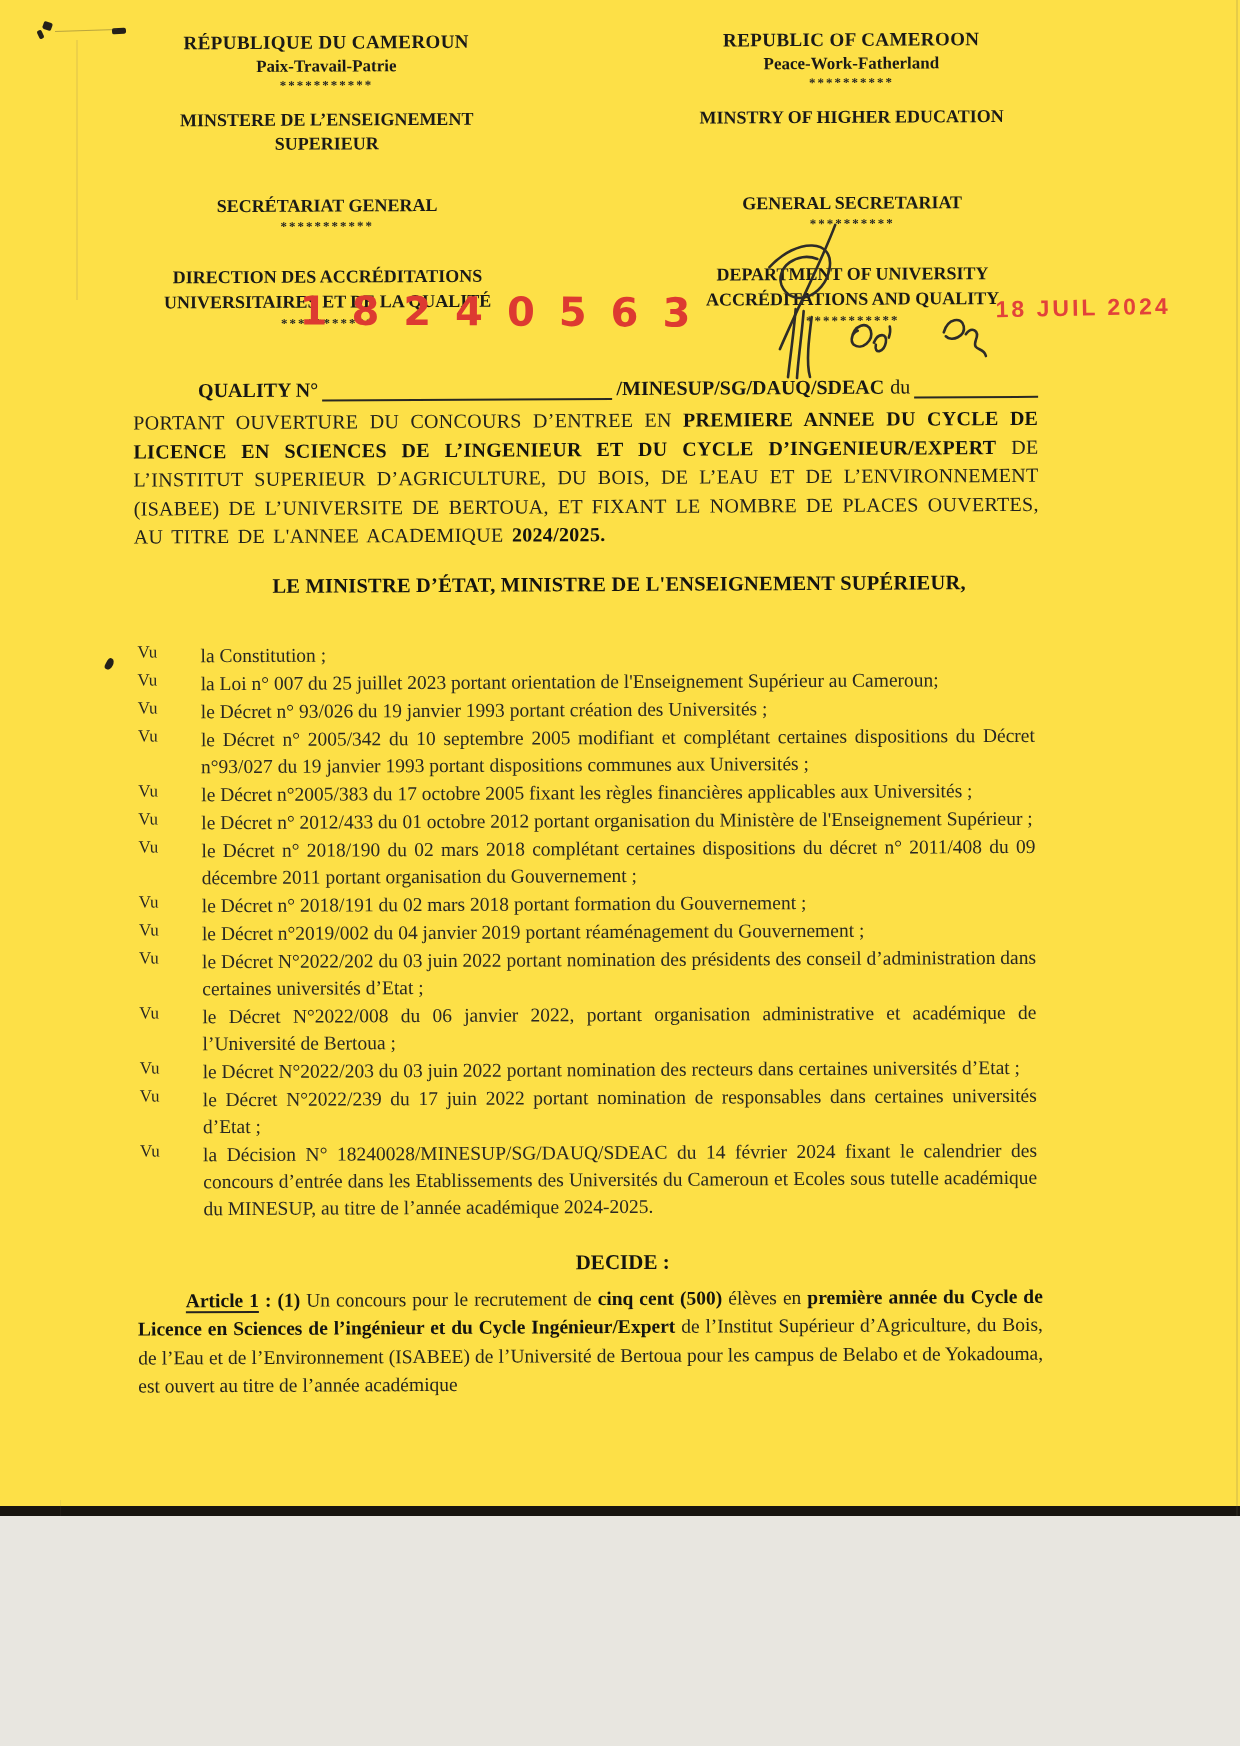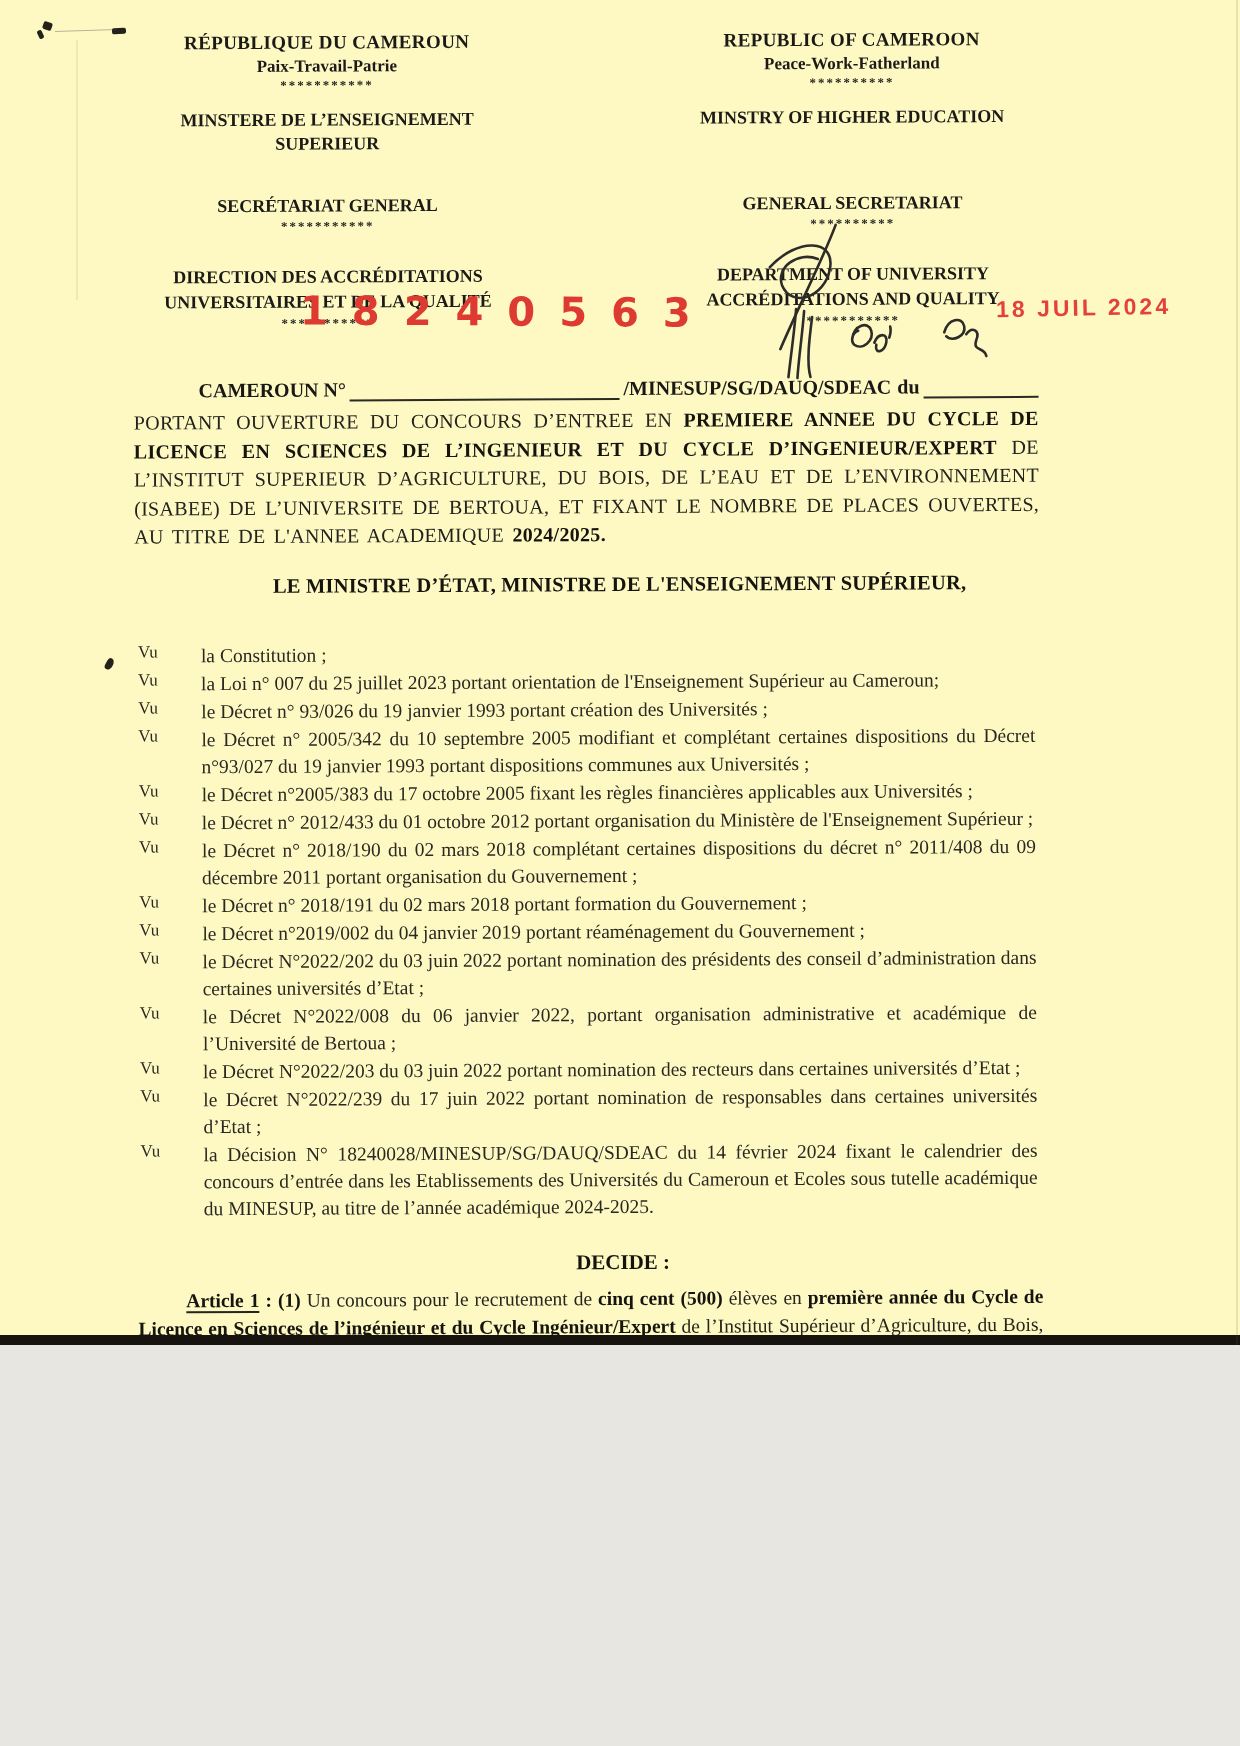--- a/index.html
+++ b/index.html
@@ -1,18 +1,18 @@
 <!DOCTYPE html>
 <html><head>
 <meta charset="utf-8">
 <style>
   html,body{margin:0;padding:0;background:#e8e6e0;}
   .page{
-    position:relative;width:1240px;height:1345px;margin:0 auto;
-    background:#fef9c3;overflow:hidden;
+    position:relative;width:1240px;height:1516px;margin:0 auto;
+    background:#fde047;overflow:hidden;
     font-family:"Liberation Serif",serif;color:#26241f;
   }
   .content{position:absolute;inset:0;transform:rotate(-0.3deg);}
   
   .header{display:flex;padding-top:30px;}
   .hcol{text-align:center;font-weight:bold;color:#1b1a17;}
   .hcol-left{width:470px;margin-left:95px;}
   .hcol-right{width:430px;margin-left:75px;}
   .h-country{font-size:19px;letter-spacing:.4px;}
   .h-motto{font-size:17px;margin-top:3px;}
@@ -135,24 +135,24 @@
         <path d="M72,96 C69,118 66,142 70,156"></path>
         <path d="M112,118 C114,104 128,100 131,110 C134,120 122,130 114,124 C110,120 112,112 118,110"></path>
         <path d="M134,122 C138,112 148,112 146,122 C144,132 134,134 136,124"></path>
         <path d="M150,106 C151,110 150,114 149,117"></path>
         <path d="M204,112 C208,98 222,96 224,106 C226,116 212,122 206,116"></path>
         <path d="M226,114 C232,106 240,110 236,120 C232,132 244,126 246,136"></path>
       </g>
     </svg>
 
     <div class="decision-line">
-      <span>CAMEROUN N°</span>
+      <span>QUALITY N°</span>
       <span class="blank-line blank1"></span>
       <span>/MINESUP/SG/DAUQ/SDEAC</span>
-      <span style="font-weight:bold;margin-left:6px;">du</span>
+      <span style="font-weight:normal;margin-left:6px;">du</span>
       <span class="blank-line blank2"></span>
     </div>
 
     <div class="title-para"><span>PORTANT OUVERTURE DU CONCOURS D’ENTREE EN </span><b>PREMIERE ANNEE DU CYCLE DE LICENCE EN SCIENCES DE L’INGENIEUR ET DU CYCLE D’INGENIEUR/EXPERT</b><span> DE L’INSTITUT SUPERIEUR D’AGRICULTURE, DU BOIS, DE L’EAU ET DE L’ENVIRONNEMENT (ISABEE) DE L’UNIVERSITE DE BERTOUA, ET FIXANT LE NOMBRE DE PLACES OUVERTES, AU TITRE DE L'ANNEE ACADEMIQUE </span><b>2024/2025.</b></div>
 
     <div class="minister">LE MINISTRE D’ÉTAT, MINISTRE DE L'ENSEIGNEMENT SUPÉRIEUR,</div>
 
     <div class="vu-list">
       <div class="vu-row">
           <span class="vu-label">Vu</span>

